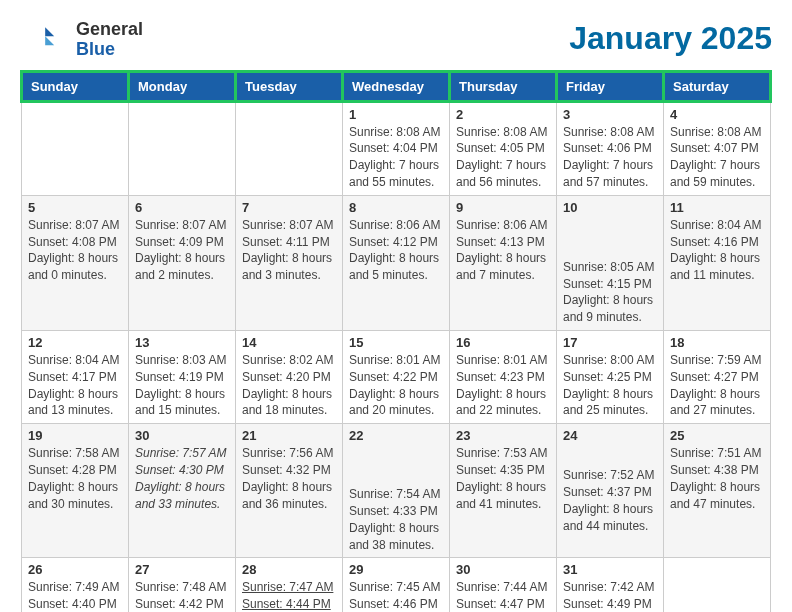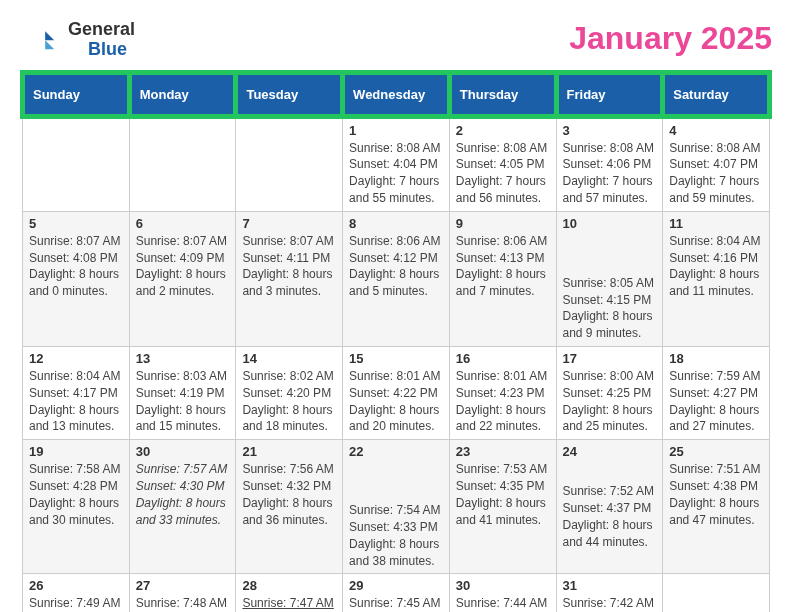--- a/index.html
+++ b/index.html
@@ -11,58 +11,58 @@
       padding: 20px;
     }
     .header-area {
       display: flex;
       justify-content: space-between;
       align-items: flex-start;
       margin-bottom: 10px;
     }
     .logo {
       display: flex;
-      align-items: flex-end;
-      gap: 12px;
+      align-items: flex-start;
+      gap: 20px;
     }
     .logo-text {
       font-size: 18px;
       font-weight: bold;
       line-height: 1.1;
     }
     .logo-general { color: #333; }
-    .logo-blue { color: #1a5fa8; margin-left: 20px; }
+    .logo-blue { color: #1a5fa8; }
     .logo-icon {
       width: 36px;
       height: 36px;
     }
     .title-area {
       text-align: right;
     }
     .calendar-title {
       font-size: 32px;
       font-weight: bold;
-      color: #ec4899;
+      color: #0369a1;
     }
     .calendar-subtitle {
       font-size: 16px;
       color: #555;
     }
     .calendar-table {
       width: 100%;
       border-collapse: collapse;
       border: 1px solid #ccc;
     }
     .calendar-table th {
       background-color: #1a5fa8;
       color: #fff;
       text-align: left;
-      padding: 12px 8px;
+      padding: 6px 8px;
       font-size: 13px;
-      border: 5px solid #22c55e;
+      border: 3px solid #22c55e;
     }
     .calendar-table td {
       border: 1px solid #ccc;
       vertical-align: top;
       padding: 4px 6px;
       width: calc(100% / 7);
       min-height: 90px;
       background: #fff;
     }
     .calendar-table tr:nth-child(even) td {

